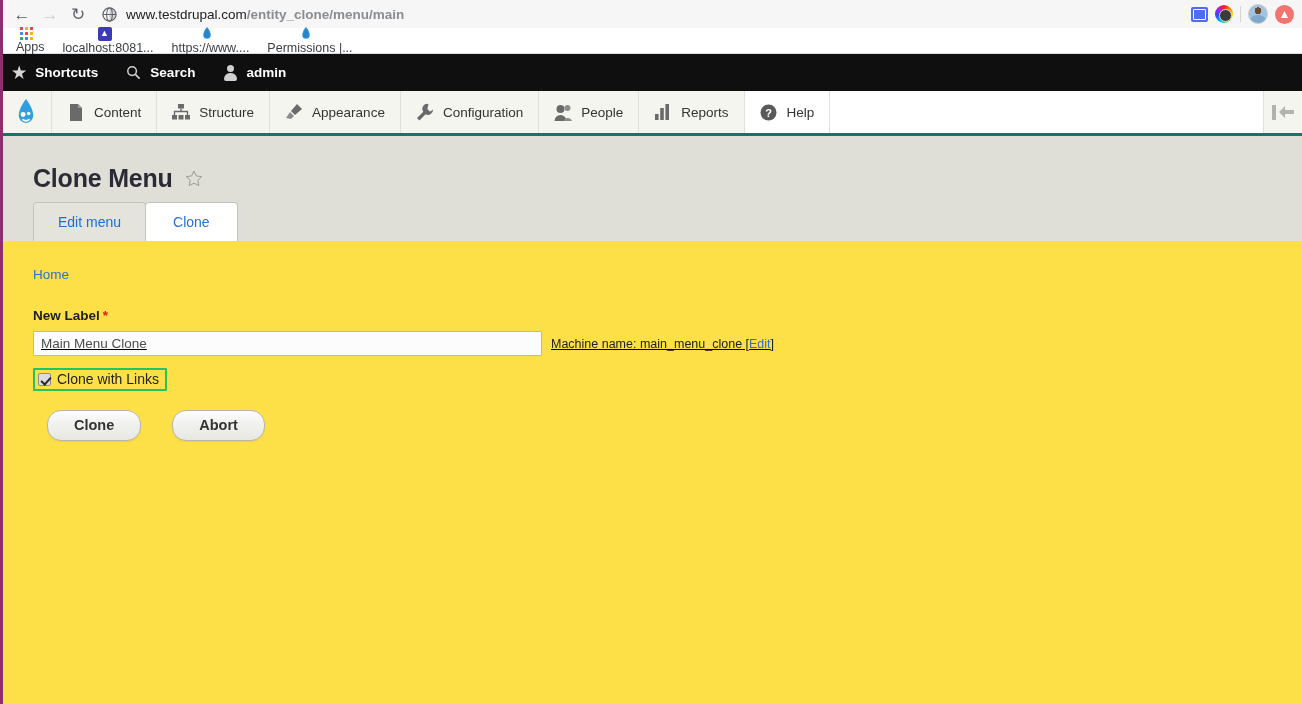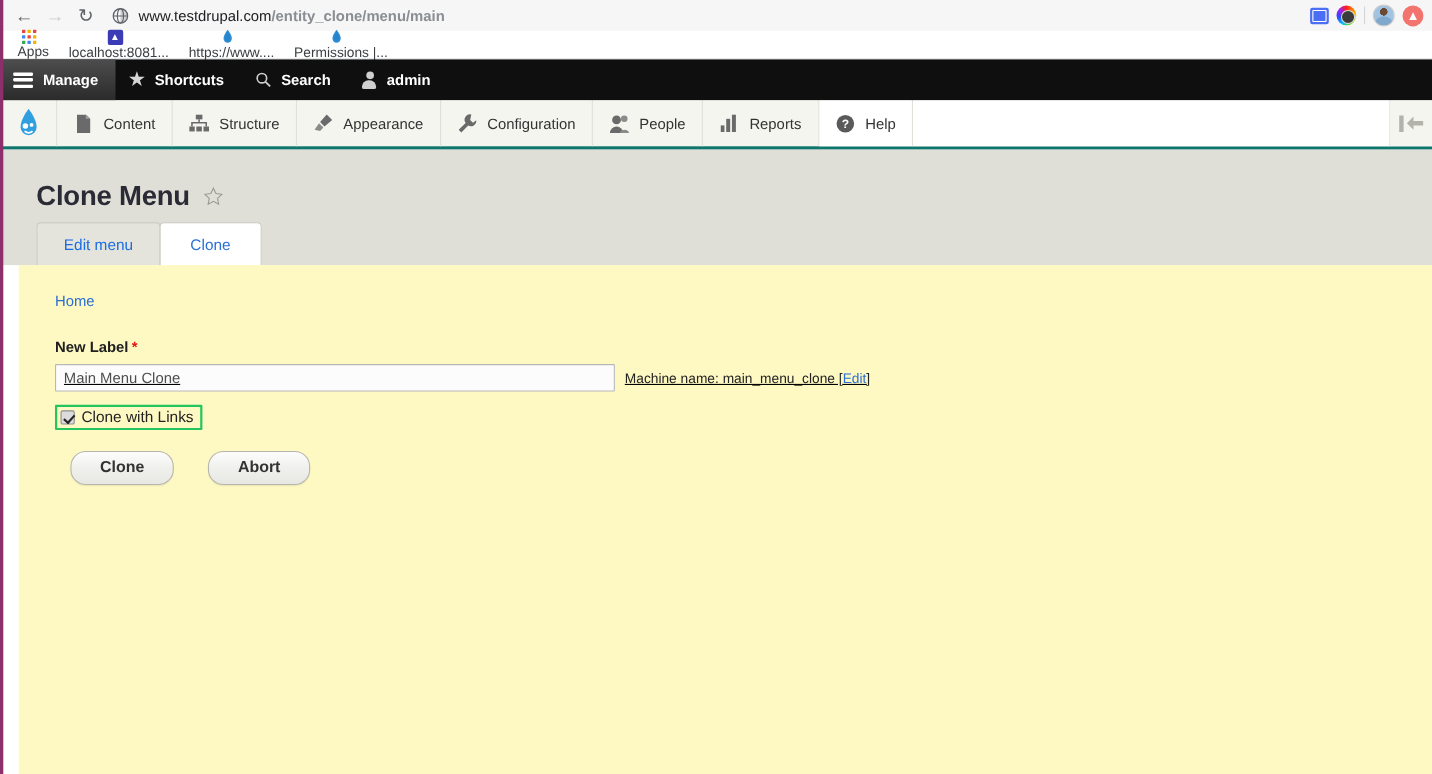--- a/index.html
+++ b/index.html
@@ -308,25 +308,24 @@
     border-color: #c3c3bb;
     color: #2a6fd4;
     position: relative;
     z-index: 3;
     padding-left: 27px;
     padding-right: 27px;
   }
 
   
   .content {
-    background: #fef9c3;
+    background: #fde047;
     flex: 1 1 auto;
     padding: 24px 0 0 33px;
     position: relative;
-    margin-left: 17px;
   }
   .breadcrumb a {
     font-size: 13.5px;
     color: #2a6fd4;
     text-decoration: none;
   }
   .field-label {
     margin-top: 25px;
     font-size: 13.5px;
     font-weight: bold;
@@ -478,28 +477,20 @@
         <svg width="12" height="14" viewBox="0 0 20 26">
           <path d="M10 0 C10 0 3 8 3 15 a7 7 0 0 0 14 0 C17 8 10 0 10 0 Z" fill="#2f8fd6"></path>
           <path d="M10 3 C10 3 5.5 9.5 5.5 15 a4.5 4.5 0 0 0 9 0 C14.5 9.5 10 3 10 3 Z" fill="#1e7cc0" opacity="0.5"></path>
         </svg>
       </span>
       <span>Permissions |...</span>
     </div>
   </div>
 
   <div class="toolbar">
-    <div class="tb-item active">
-      <span class="hamburger">
-          <i></i>
-          <i></i>
-          <i></i>
-        </span>
-      <span>Manage</span>
-    </div>
     <div class="tb-item">
       <span class="star-glyph">★</span>
       <span>Shortcuts</span>
     </div>
     <div class="tb-item">
       <span class="search-glyph">
         <svg width="15" height="15" viewBox="0 0 16 16">
           <circle cx="6.5" cy="6.5" r="4.6" fill="none" stroke="#cfcfcf" stroke-width="1.6"></circle>
           <line x1="10" y1="10" x2="14.5" y2="14.5" stroke="#cfcfcf" stroke-width="1.8"></line>
         </svg>

